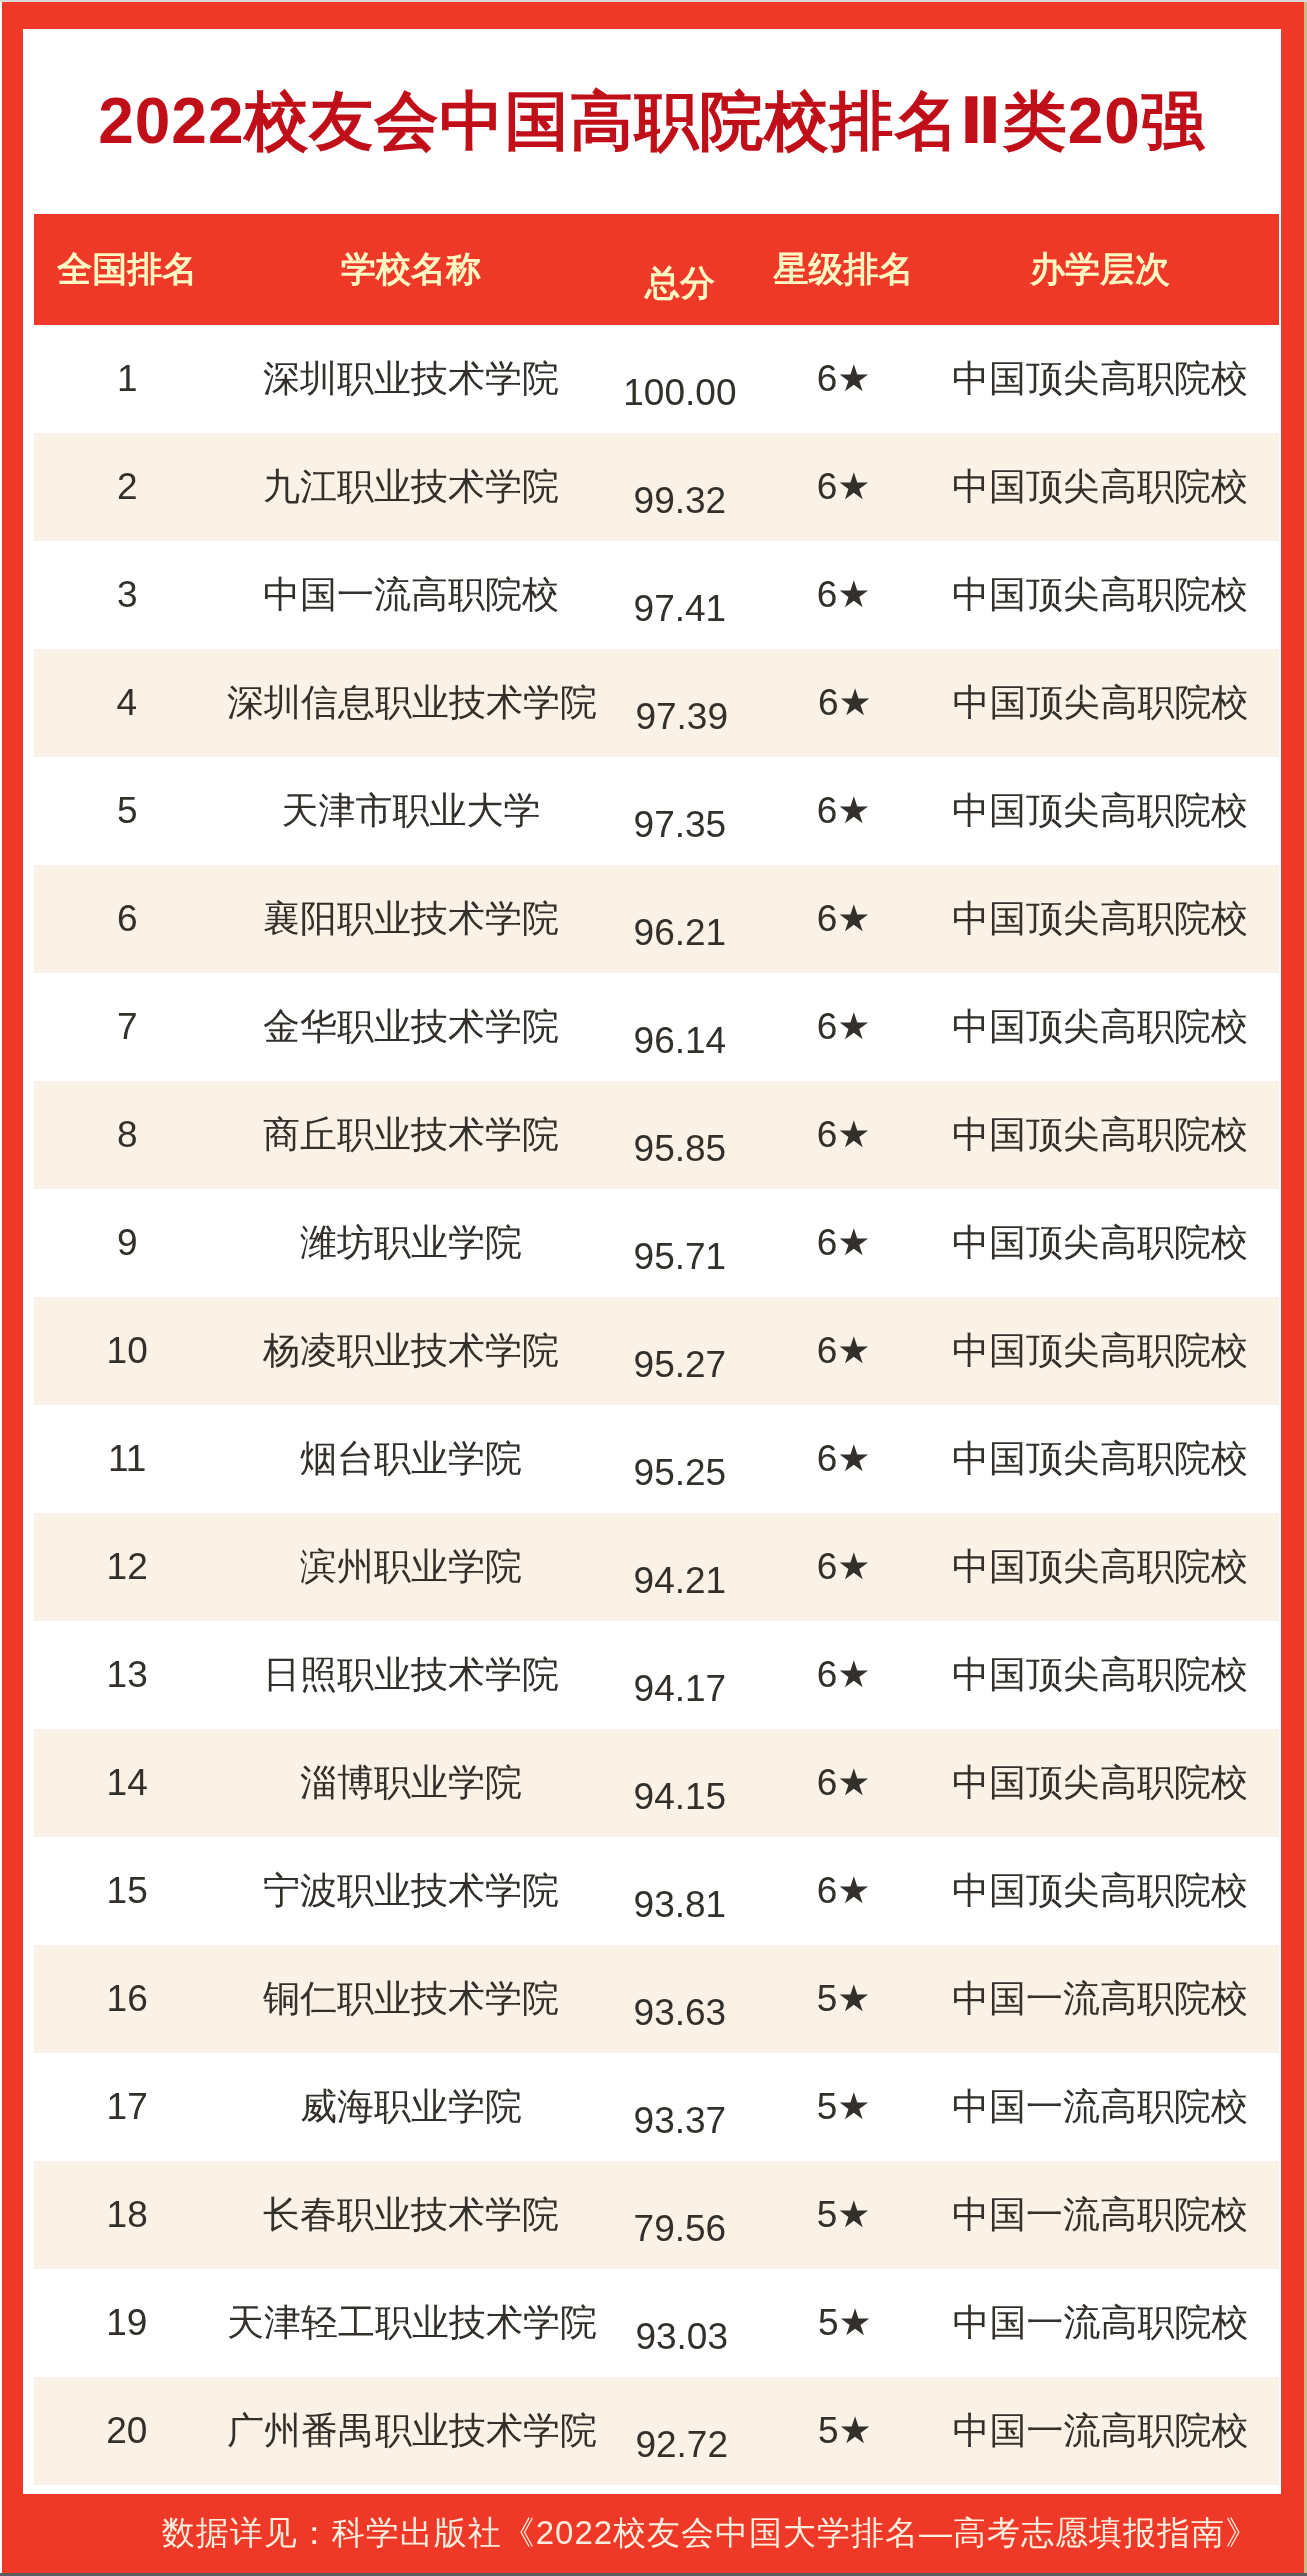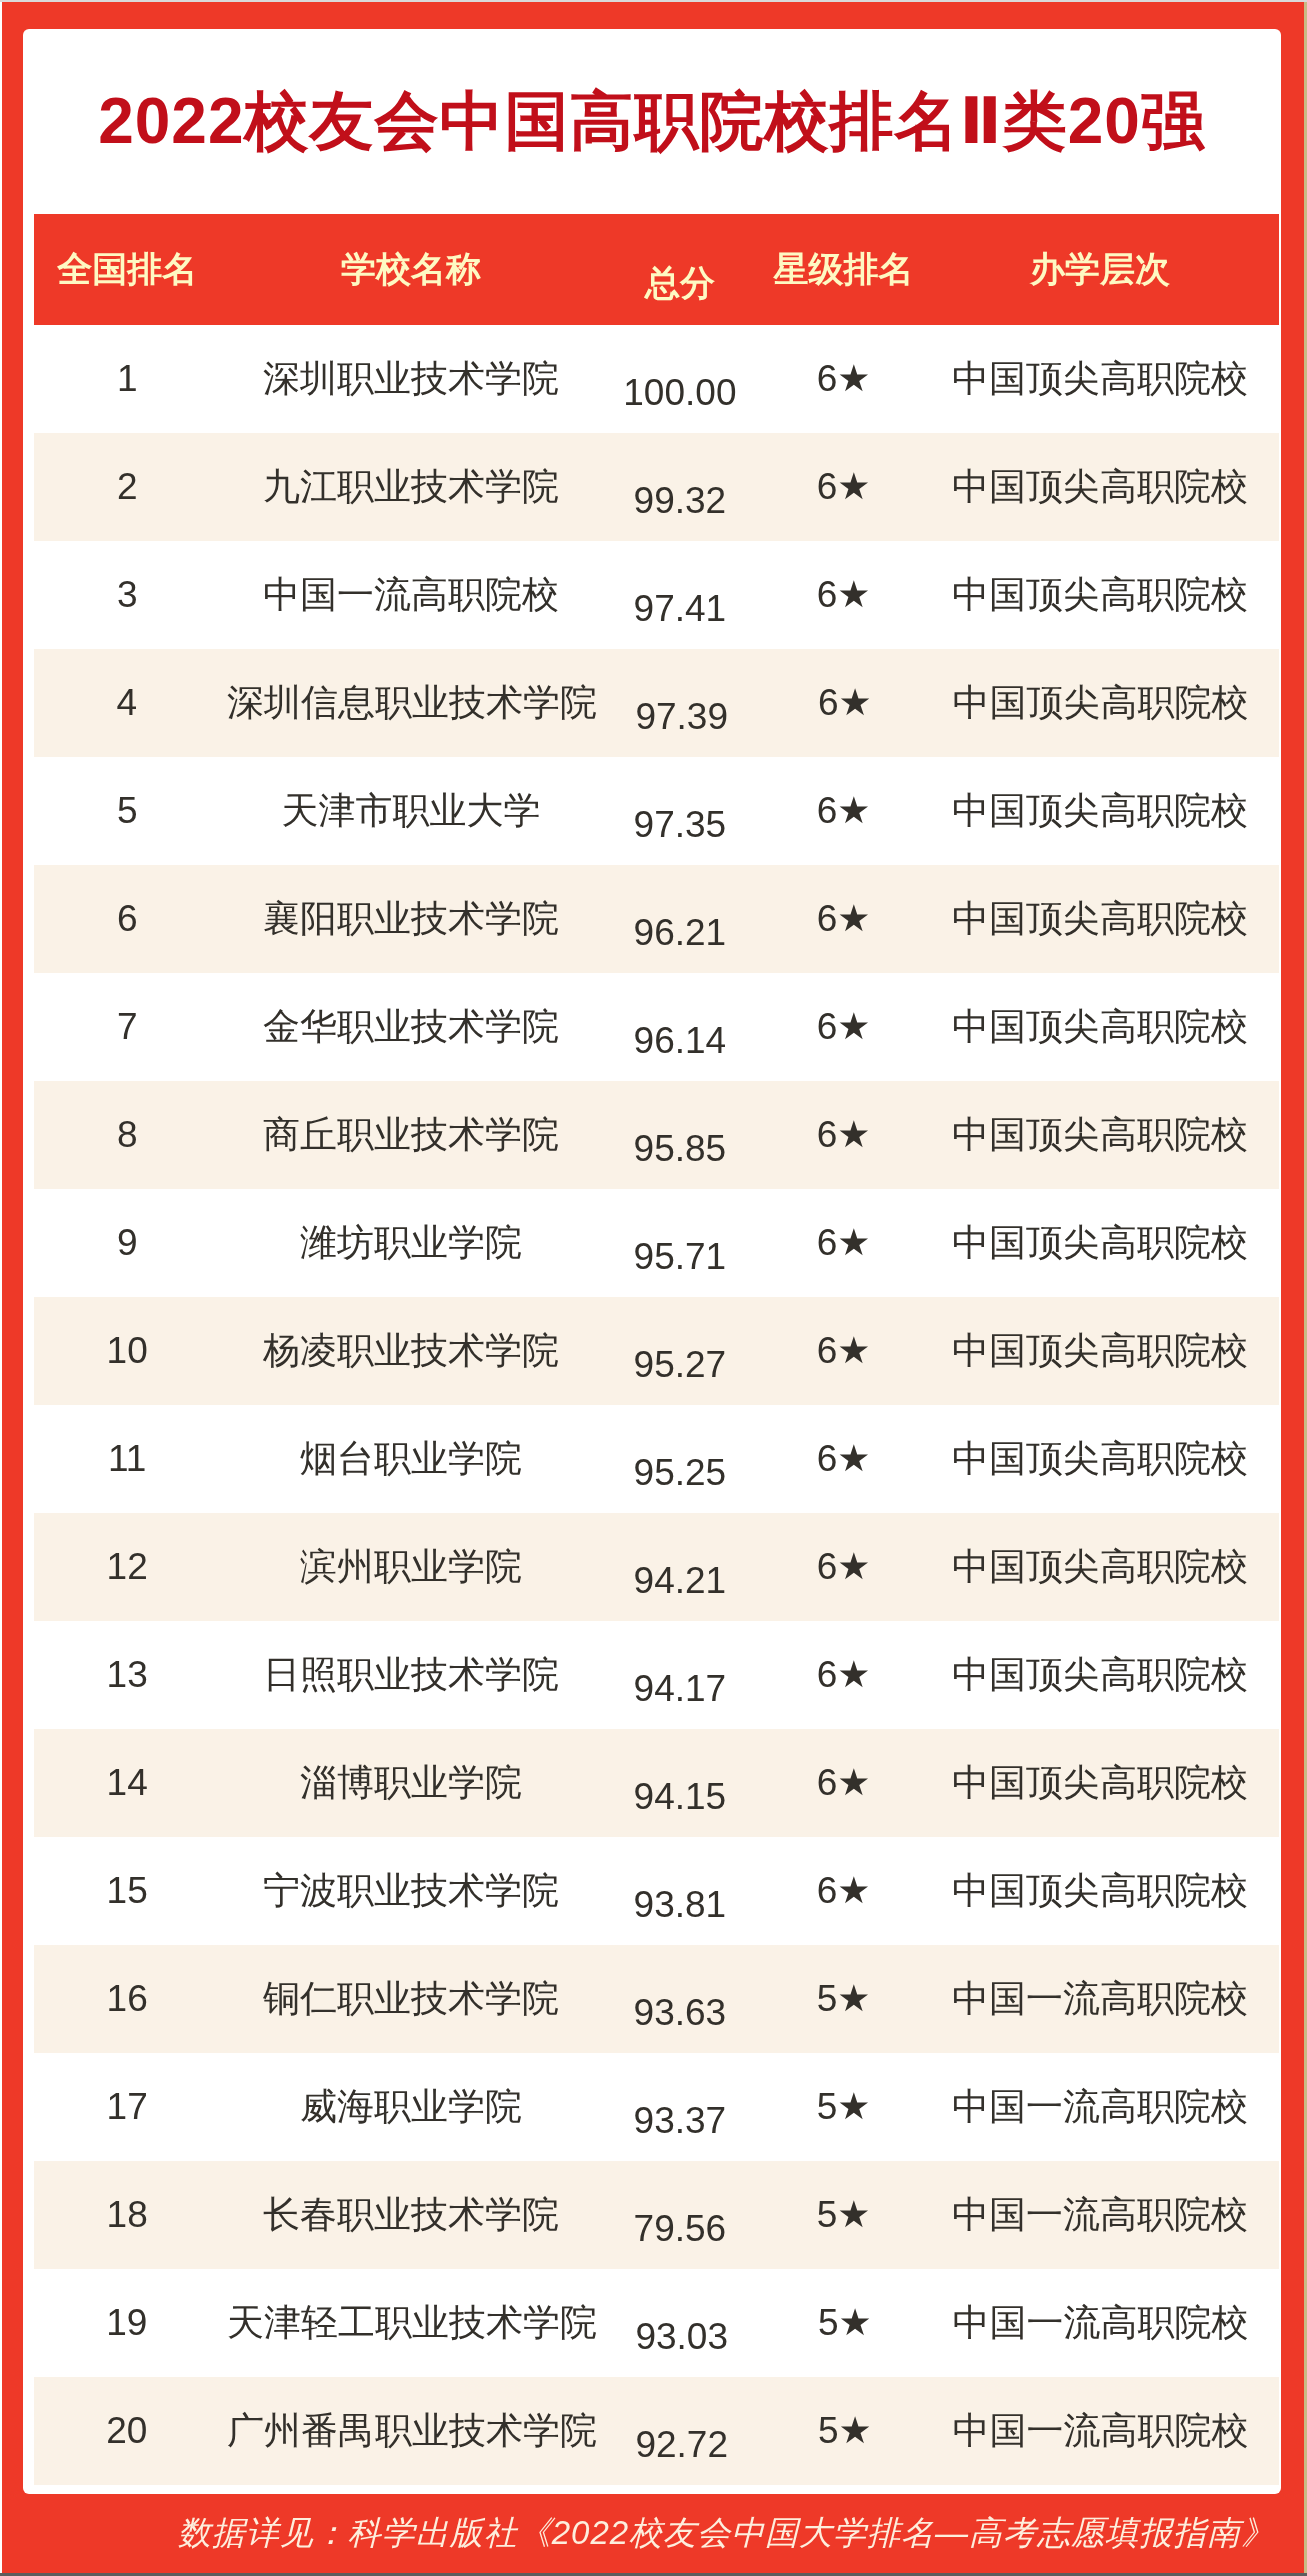--- a/index.html
+++ b/index.html
@@ -8,43 +8,43 @@
 
   .page { position:relative; width:1307px; height:2576px; background:#ffffff; overflow:hidden; }
 
   
   .edge-top    { position:absolute; top:0; left:0; width:100%; height:1.9px; background:#dadada; }
   .edge-bottom { position:absolute; bottom:0; left:0; width:100%; height:2.9px; background:#5d5d5d; }
   .edge-right  { position:absolute; top:1.9px; right:0; width:2.9px; bottom:2.9px; background:#c9bb84; }
 
   
   .card  { position:absolute; left:1.9px; top:1.9px; right:2.9px; bottom:2.9px; background:#ee3928; }
-  .inner { position:absolute; left:21px; top:27px; right:23px; bottom:79px; background:#ffffff;border-radius:6px; }
+  .inner { position:absolute; left:21px; top:27px; right:23px; bottom:79px; background:#ffffff; }
 
   .title { height:185px; display:flex; align-items:center; justify-content:center;
            font-size:64px; font-weight:bold; color:#c10f1a; letter-spacing:1px; white-space:nowrap; }
 
   .table { margin:0 1.9px 0 11.6px; }
   .thead { height:111px; background:#ee3928; display:flex; }
   .th    { color:#fef9c3; font-weight:bold; font-size:35px;
            display:flex; align-items:center; justify-content:center; }
 
   .tr     { height:108px; display:flex; background:#ffffff; }
   .tr.alt { background:#faf2e7; }
   .td     { font-size:37px; color:#33302b;
             display:flex; align-items:center; justify-content:center; white-space:nowrap; }
 
   .c-rank   { width:15%; }
   .c-school { width:29.5%;margin-left:9px; }
   .c-score  { width:14%;margin-top:28px; }
   .c-star   { width:12.5%; }
   .c-level  { width:29%; }
 
-  .footer { position:absolute; left:0; right:0; bottom:0; height:79px;
-            display:flex; align-items:center; justify-content:flex-end; padding-right:29px; box-sizing:border-box;font-style:italic; }
+  .footer { position:absolute; left:0; right:16px; bottom:0; height:79px;
+            display:flex; align-items:center; justify-content:flex-end; padding-right:29px; box-sizing:border-box; }
   .footer-text { font-size:33px; color:#fdeedd; letter-spacing:1px; white-space:nowrap; }
 </style>
 </head>
 <body>
 
 <div class="page">
   <div class="edge-top"></div>
 
   <div class="card">
     <div class="inner">

